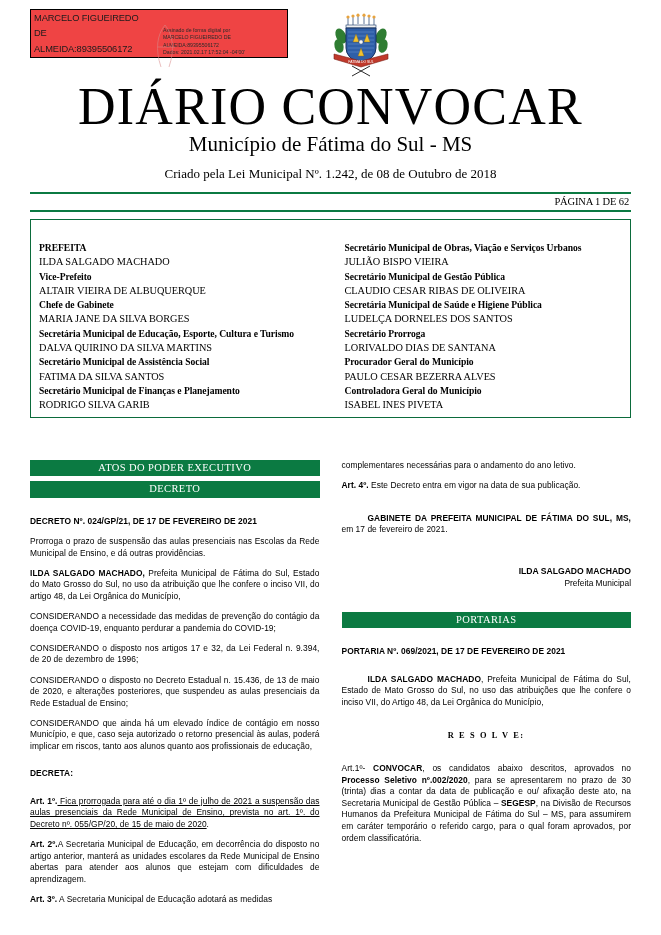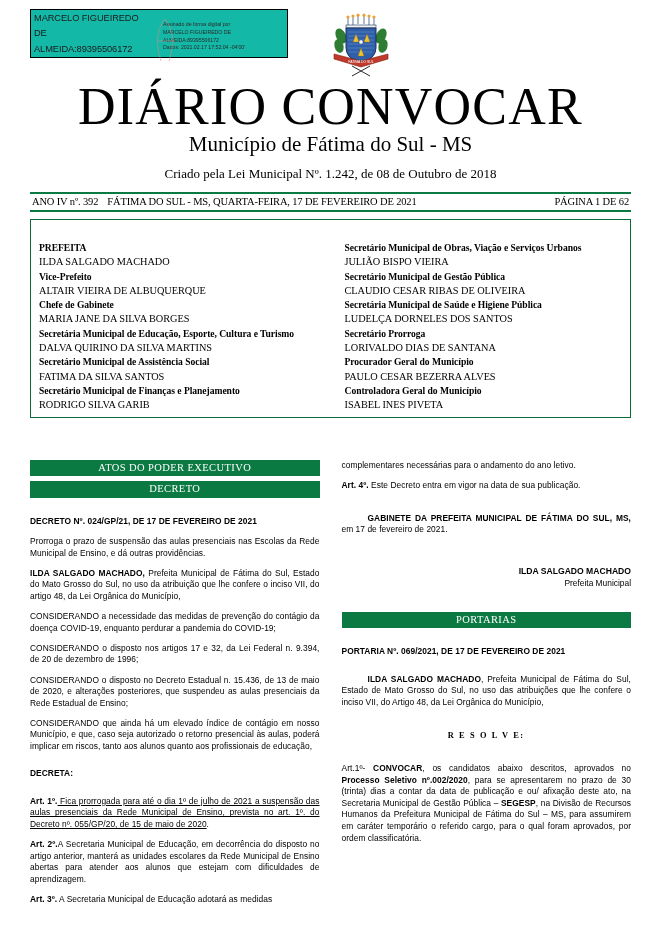--- a/index.html
+++ b/index.html
@@ -31,22 +31,22 @@
   }
   .sig-box {
     position: absolute;
     left: 0px;
     top: 9px;
     width: 258px;
     height: 49px;
     border: 1px solid #000;
     box-sizing: border-box;
     display: flex;
-    align-items: center;
-    background: #14b8a6;
+    align-items: flex-end;
+    background: #ef4444;
   }
   .sig-name {
     width: 126px;
     font-family: "Liberation Sans", sans-serif;
     font-size: 9.3px;
     line-height: 15.5px;
     padding: 1px 0 0 3px;
     letter-spacing: -0.1px;
     box-sizing: border-box;
     color: #1b1b1b;
@@ -280,24 +280,20 @@
     </svg>
   </div>
 
   <div class="masthead">
     <div class="do-title">DIÁRIO CONVOCAR</div>
     <div class="do-sub">Município de Fátima do Sul - MS</div>
     <div class="do-law">Criado pela Lei Municipal Nº. 1.242, de 08 de Outubro de 2018</div>
   </div>
 
   <div class="ano-bar">
-    <div class="ano-left">
-      <span>ANO IV nº. 392</span>
-      <span>FÁTIMA DO SUL - MS, QUARTA-FEIRA,  17 DE FEVEREIRO DE 2021</span>
-    </div>
     <div class="ano-spacer"></div>
     <span>PÁGINA 1 DE 62</span>
   </div>
 
   <div class="officials">
     <div class="off-col left">
       <div class="off-role">PREFEITA</div>
       <div class="off-person">ILDA SALGADO MACHADO</div>
       <div class="off-role">Vice-Prefeito</div>
       <div class="off-person">ALTAIR VIEIRA DE ALBUQUERQUE</div>

